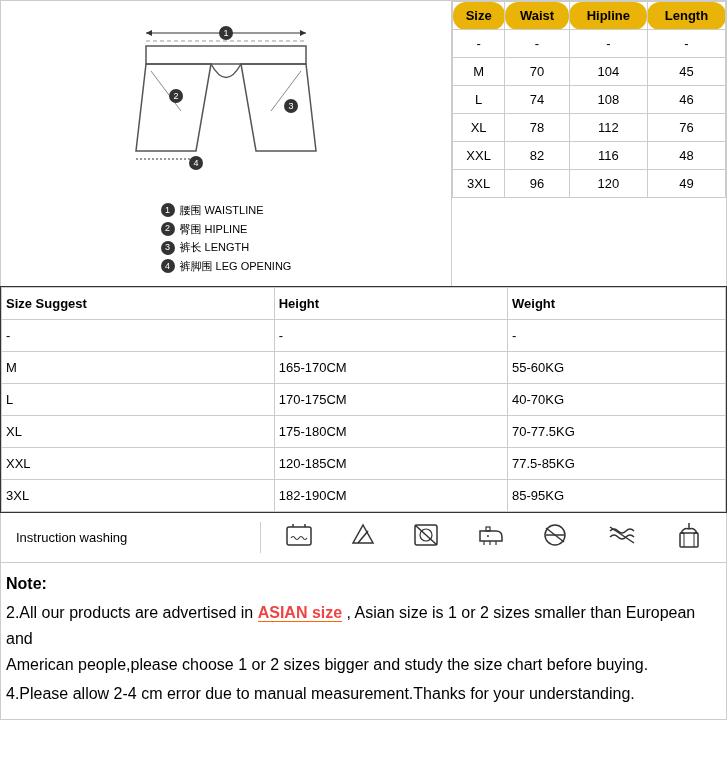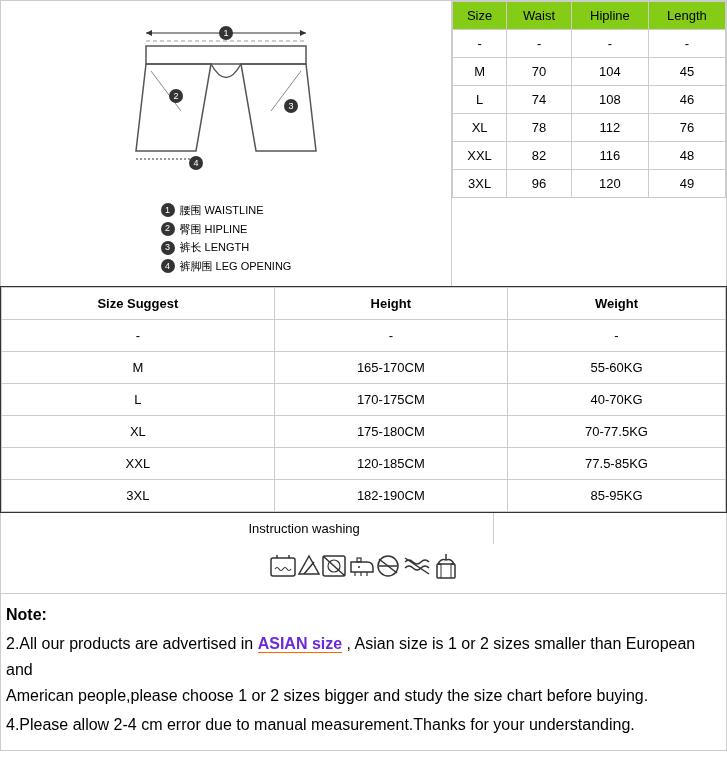--- a/index.html
+++ b/index.html
@@ -75,53 +75,53 @@
     }
 
     .size-table th, .size-table td {
       border: 1px solid #ccc;
       text-align: center;
       padding: 6px 4px;
       font-size: 13px;
     }
 
     .size-table th {
-      font-weight: normal;
-      background: #84cc16;
+      font-weight: bold;
+      background: #eab308;
+      border-radius: 13px;
     }
 
     
     .suggest-section {
       border: 1px solid #333;
       margin: 0;
     }
 
     .suggest-table {
       width: 100%;
       border-collapse: collapse;
     }
 
     .suggest-table th, .suggest-table td {
       border: 1px solid #ccc;
-      text-align: center;
+      text-align: left;
       padding: 8px 4px;
       font-size: 13px;
     }
 
     .suggest-table th {
       font-weight: bold;
     }
 
     
     .washing-row {
       display: flex;
       align-items: center;
       border: 1px solid #ccc;
       border-top: none;
-      flex-direction: column;
     }
 
     .washing-label {
       width: 260px;
       padding: 8px 15px;
       font-size: 13px;
       border-right: 1px solid #ccc;
       flex-shrink: 0;
     }
 
@@ -145,21 +145,21 @@
       line-height: 1.6;
       border: 1px solid #ccc;
       border-top: none;
     }
 
     .notes-section p {
       margin-bottom: 4px;
     }
 
     .asian-size {
-      color: #6d28d9;
+      color: #ef4444;
       font-weight: bold;
       border-bottom: 1px solid #ff6600;
     }
   </style>
 </head>
 <body>
 
 <div class="top-section">
 
   <div class="diagram-area">

